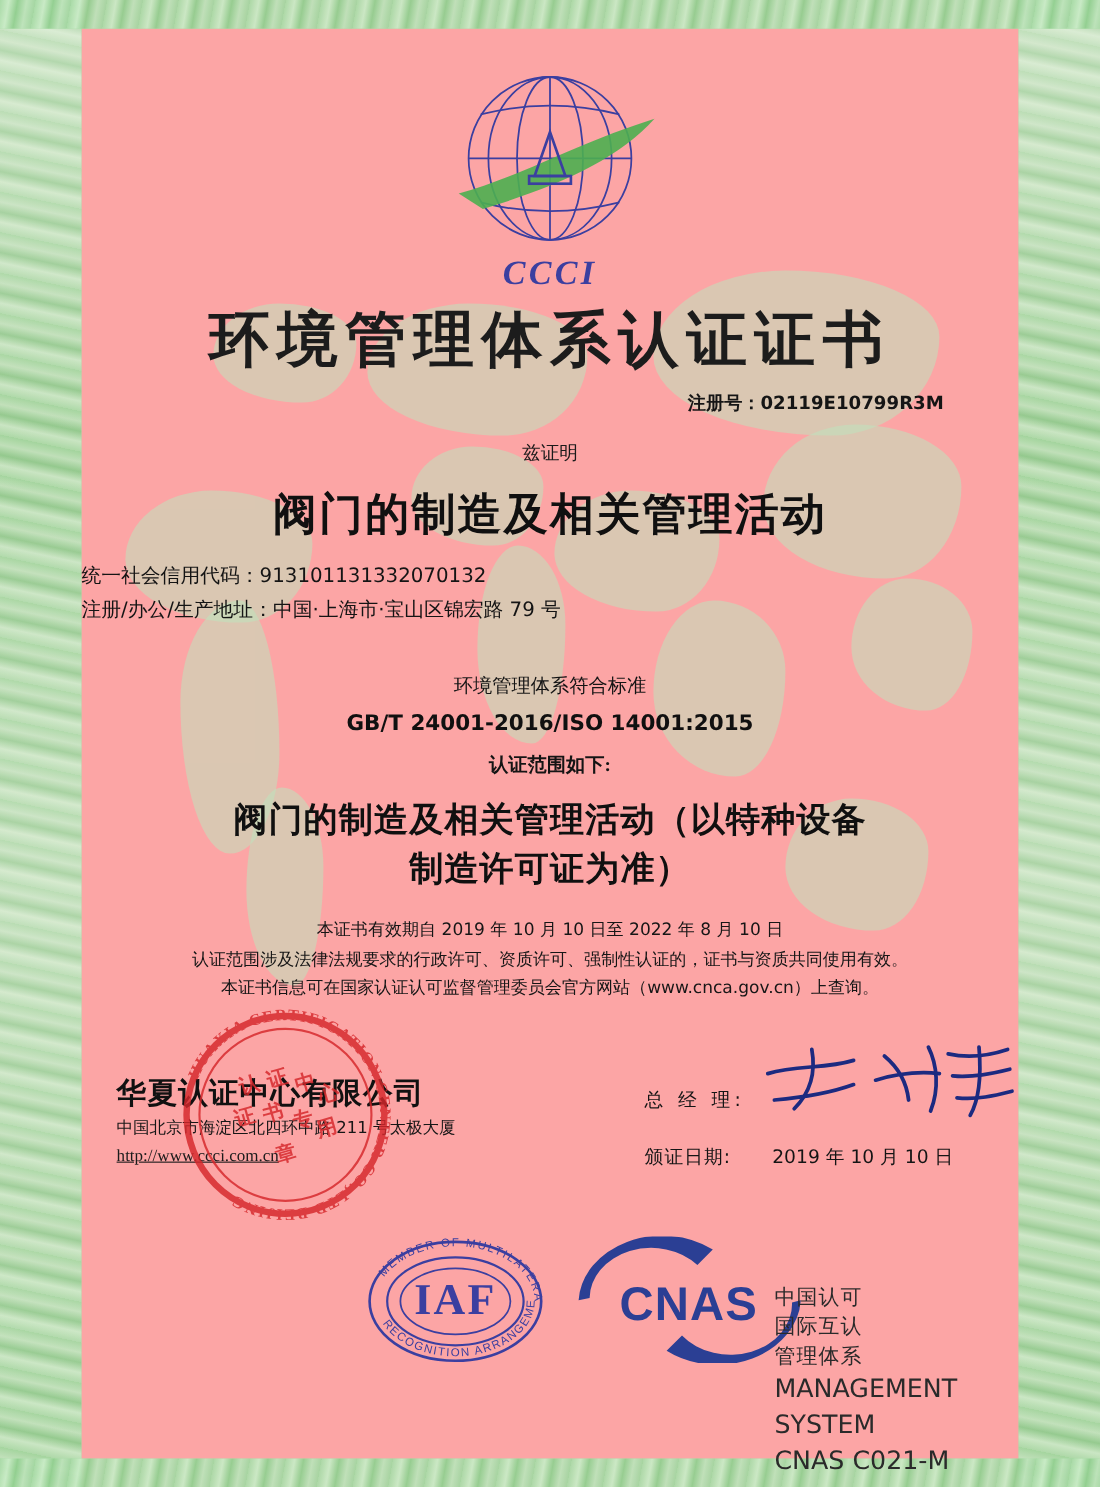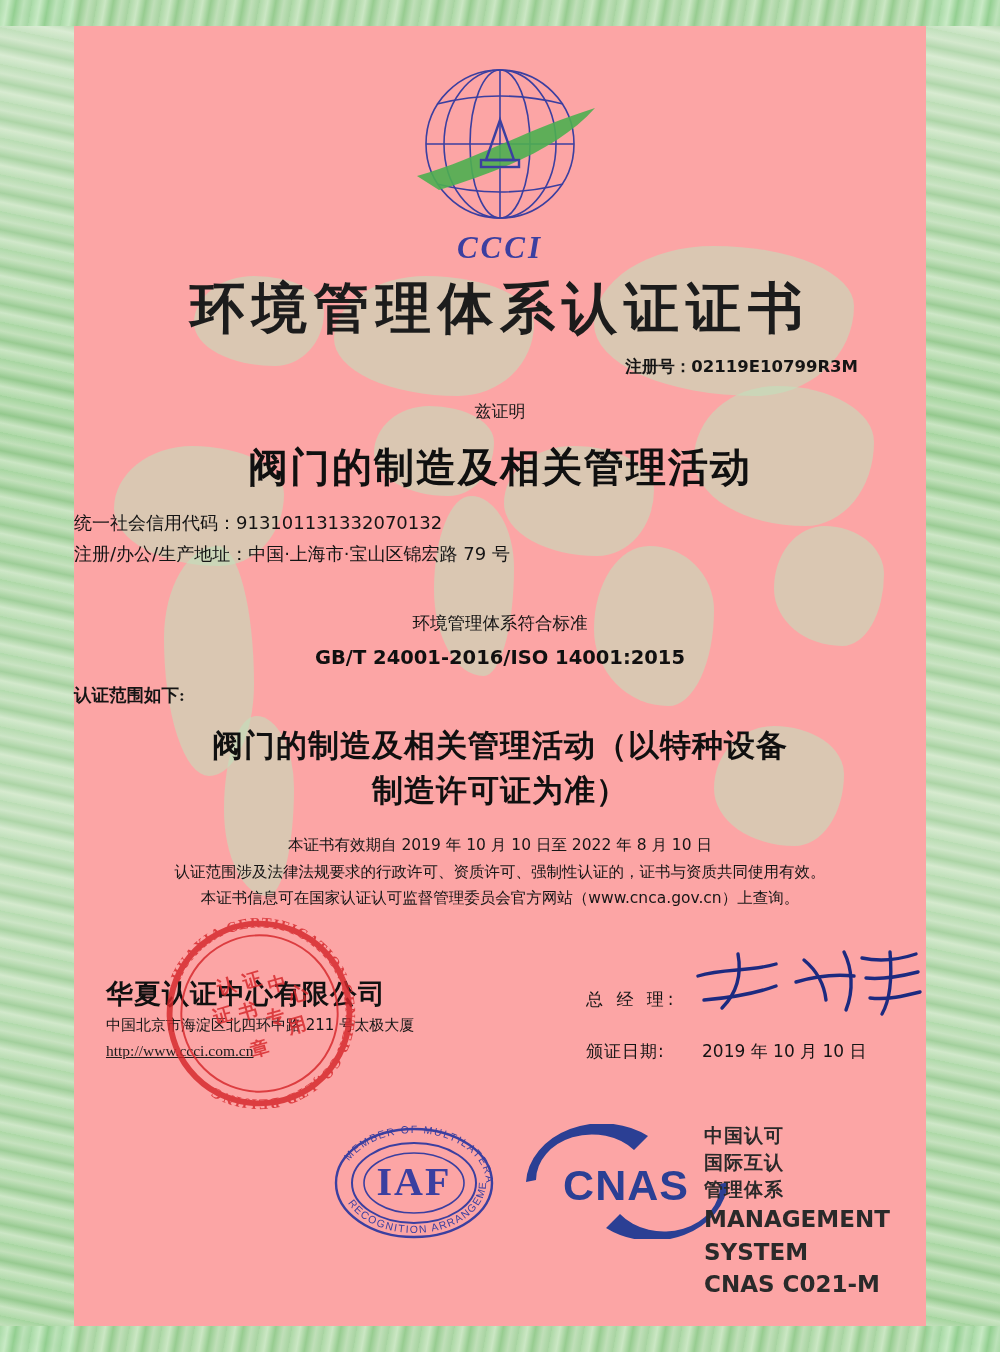--- a/index.html
+++ b/index.html
@@ -159,20 +159,21 @@
     text-align: center;
     font-size: 19.5px;
     font-weight: bold;
     color: #101010;
     font-family: "DejaVu Sans", sans-serif;
   }
   .scope-lead {
     position: absolute;
     top: 657px;
     left: 0; right: 0;
+    text-align: center;
     font-size: 17.5px;
     font-weight: bold;
     color: #141414;
     font-family: Liberation Serif, serif;
   }
   .scope-body {
     position: absolute;
     top: 697px;
     left: 40px; right: 40px;
     text-align: center;
@@ -278,26 +279,25 @@
   }
   .cnas {
     position: absolute;
     top: 1098px;
     left: 450px;
     width: 205px;
     height: 115px;
   }
   .cnas-text {
     position: absolute;
-    top: 1096px;
+    top: 1140px;
     left: 630px;
     font-family: "DejaVu Sans", sans-serif;
     color: #2a2a2a;
     line-height: 1.42;
-    font-weight: bold;
   }
   .cnas-text div:nth-child(-n+3) { font-size: 19px; letter-spacing: 1px; }
   .cnas-text div:nth-child(n+4) { font-size: 23px; }
 </style>
 </head>
 <body>
 
 <div class="page">
 
   <div class="border-left"></div>

